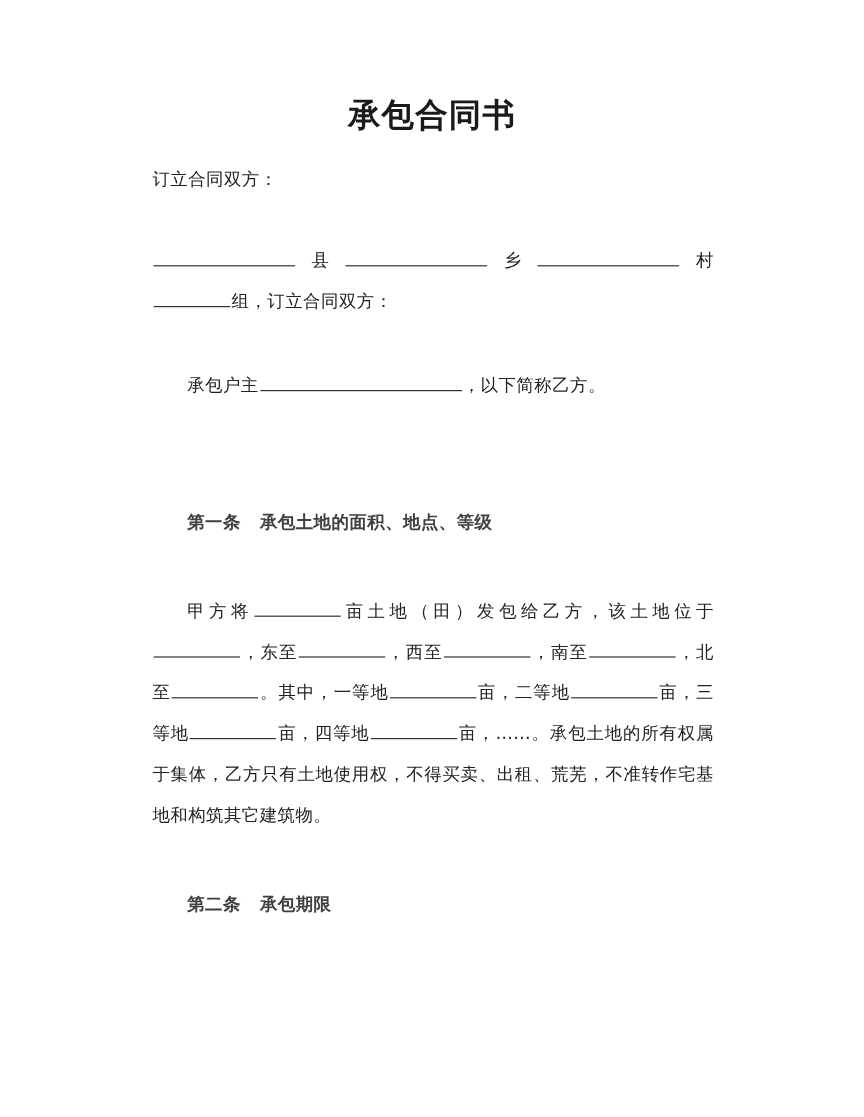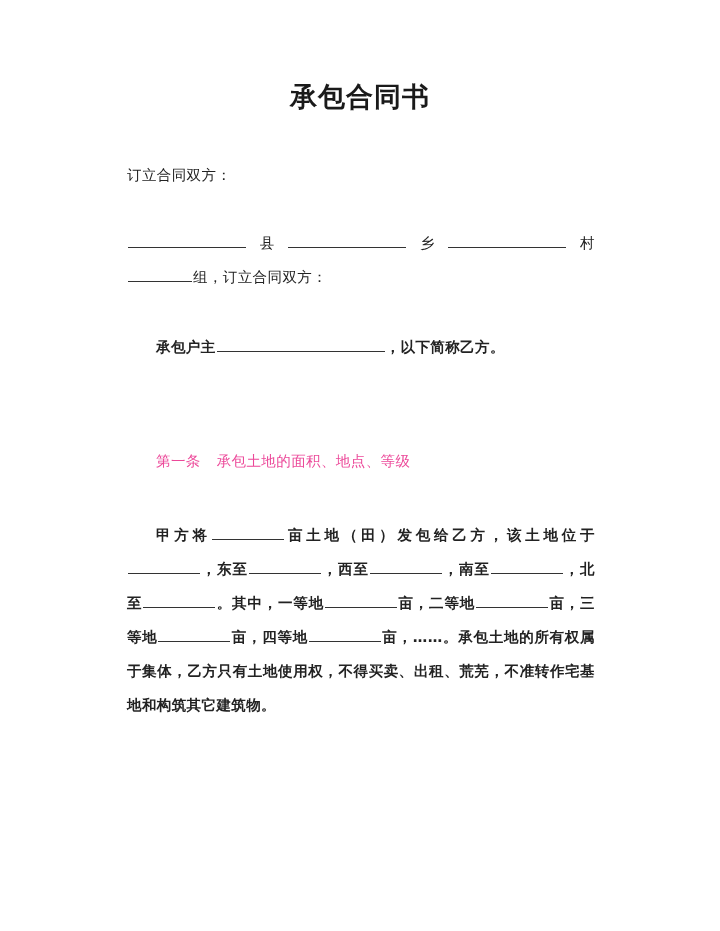--- a/index.html
+++ b/index.html
@@ -32,40 +32,39 @@
     text-align: center;
     font-size: 27px;
     font-weight: bold;
     letter-spacing: 1px;
     color: #1a1a1a;
     line-height: 34px;
   }
   .body-area {
     position: absolute;
     left: 127px;
-    top: 158px;
+    top: 133px;
     width: 468px;
   }
   .para {
     font-size: 14.5px;
     line-height: 34px;
     color: #222222;
     text-align: justify;
     text-justify: inter-ideograph;
     margin: 0;
     letter-spacing: 0.4px;
   }
   .para.indent {
     text-indent: 2em;
-    font-weight: bold;
   }
   .para.heading {
-    font-weight: normal;
+    font-weight: bold;
     text-indent: 2em;
-    color: #ec4899;
+    color: #404040;
   }
   .gap-sm { height: 34px; }
   .gap-md { height: 36px; }
   .gap-lg { height: 40px; }
   .blank {
     display: inline-block;
     border-bottom: 1px solid #333333;
     vertical-align: baseline;
     height: 15px;
     margin: 0 1px;
@@ -108,15 +107,18 @@
     <p class="para heading">
       <span>第一条</span><span class="heading-sep"></span><span>承包土地的面积、地点、等级</span>
     </p>
 
     <div class="gap-lg"></div>
 
     <p class="para indent"><span>甲方将</span><span class="blank b-md"></span><span>亩土地（田）发包给乙方，该土地位于</span><span class="blank b-md"></span><span>，东至</span><span class="blank b-md"></span><span>，西至</span><span class="blank b-md"></span><span>，南至</span><span class="blank b-md"></span><span>，北至</span><span class="blank b-md"></span><span>。其中，一等地</span><span class="blank b-md"></span><span>亩，二等地</span><span class="blank b-md"></span><span>亩，三等地</span><span class="blank b-md"></span><span>亩，四等地</span><span class="blank b-md"></span><span>亩，……。承包土地的所有权属于集体，乙方只有土地使用权，不得买卖、出租、荒芜，不准转作宅基地和构筑其它建筑物。</span></p>
 
     <div class="gap-lg"></div>
 
+    <p class="para heading">
+      <span>第二条</span><span class="heading-sep"></span><span>承包期限</span>
+    </p>
 
   </div>
 </div>
 
 </body></html>

